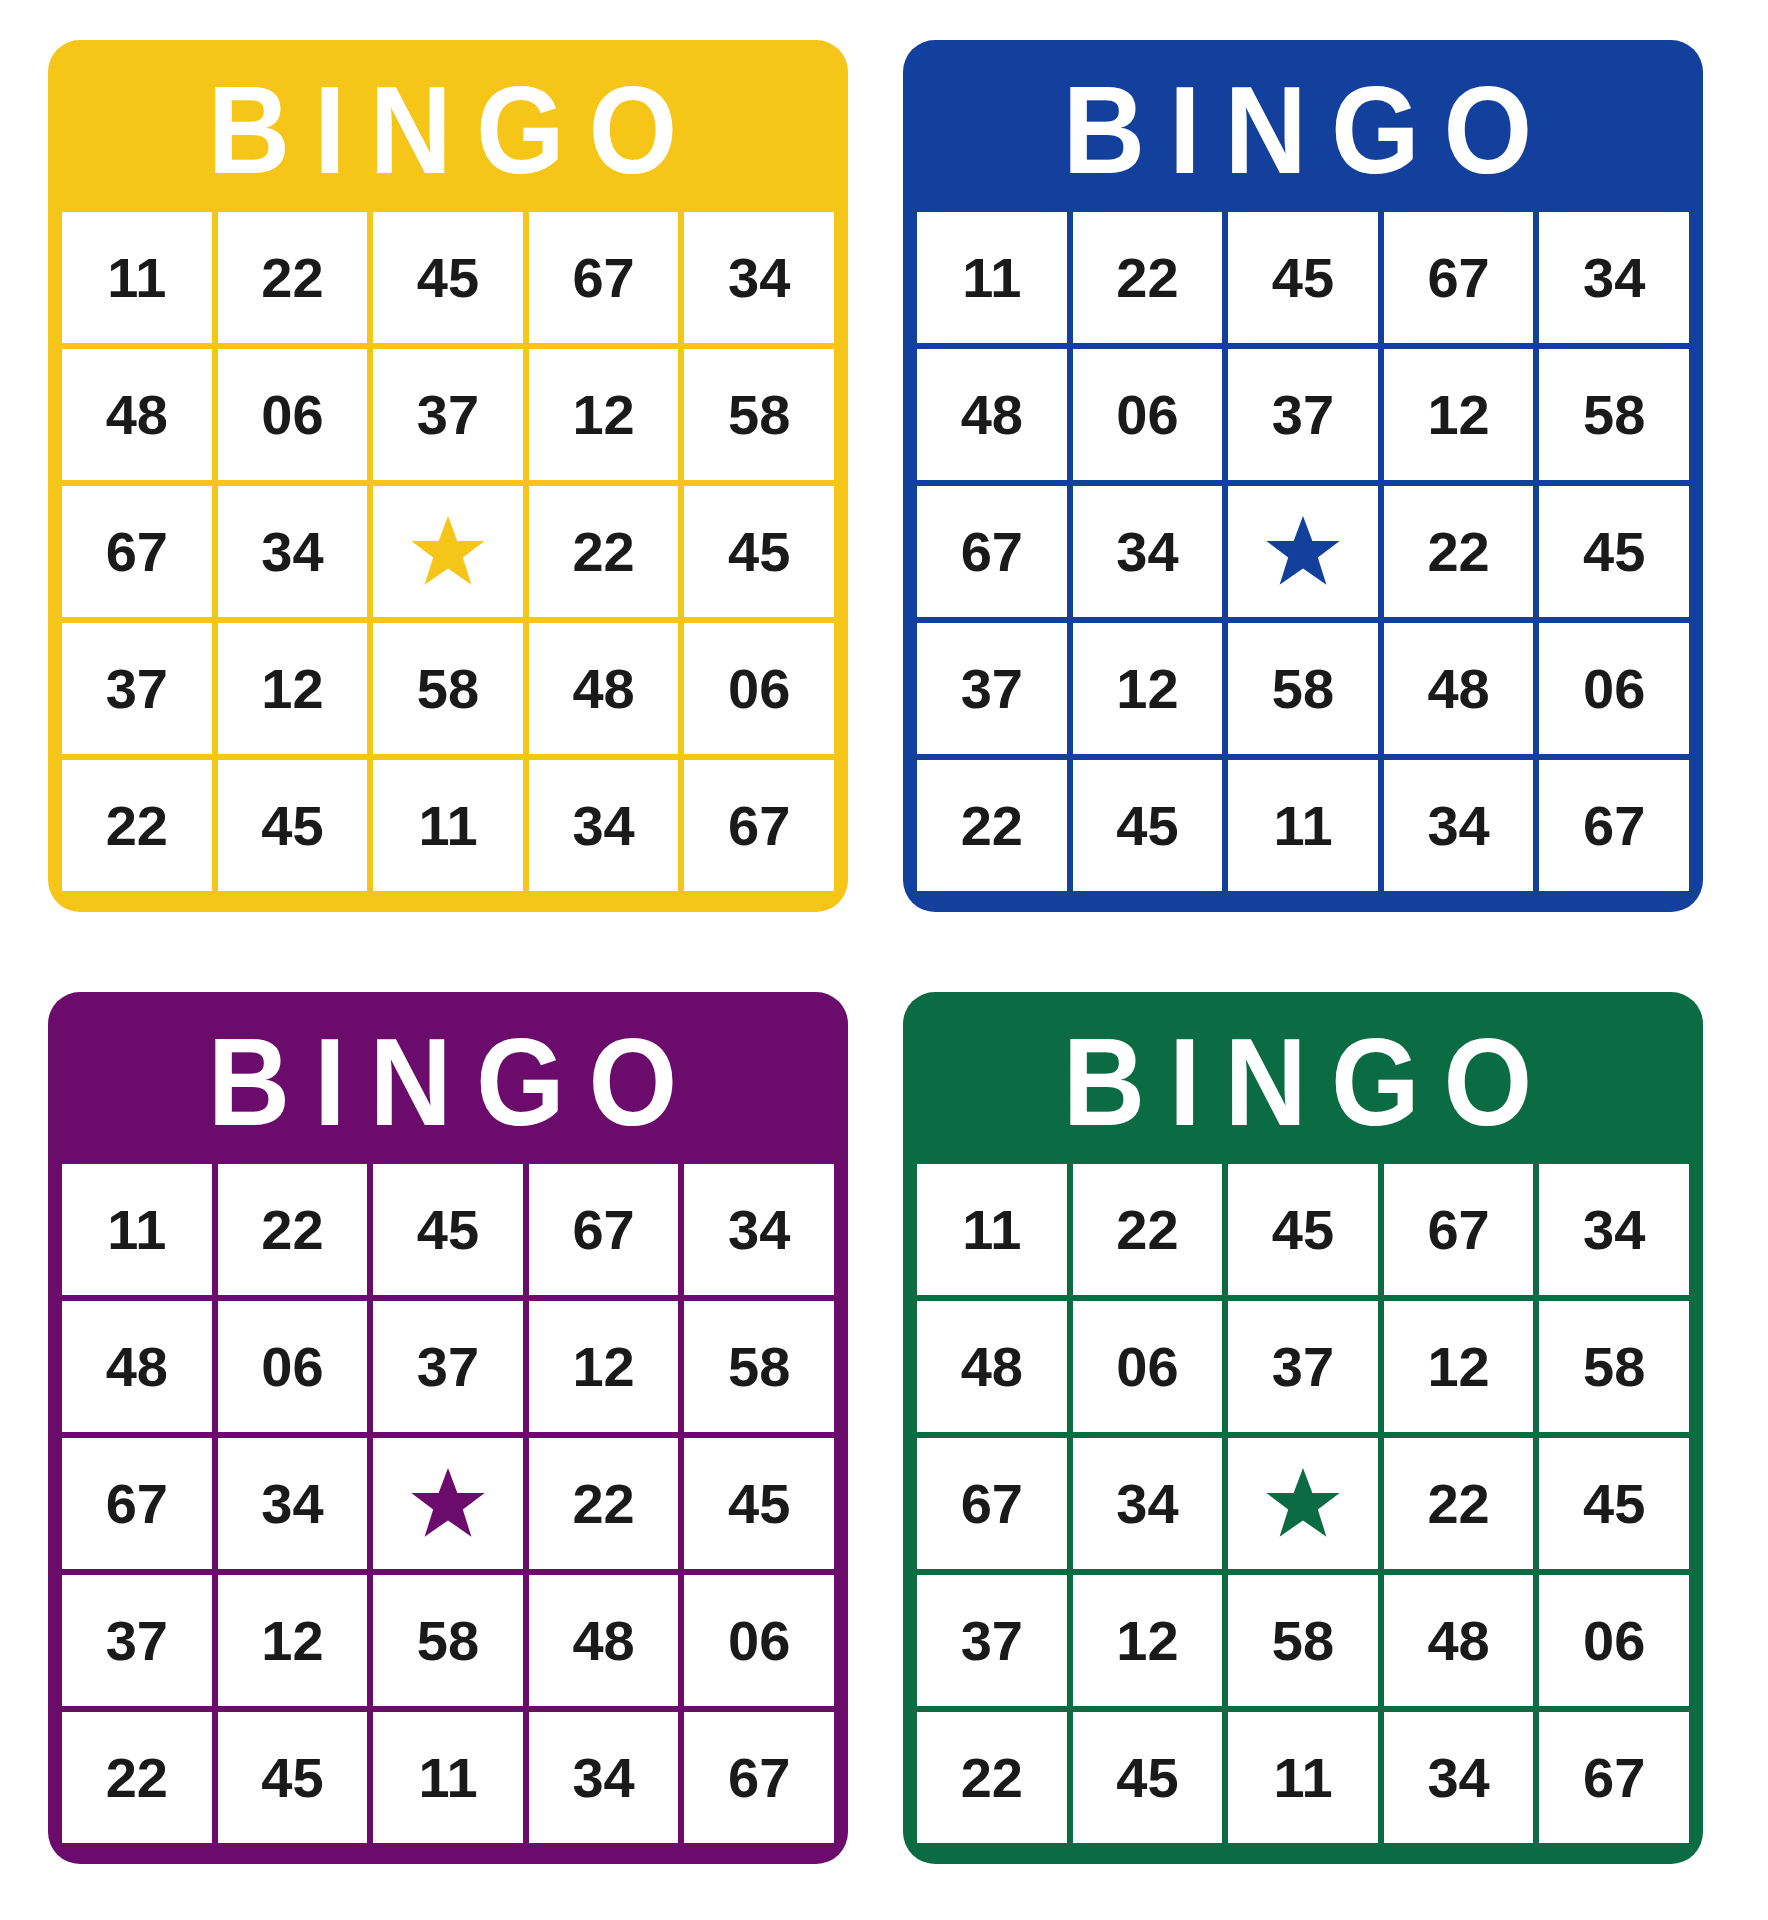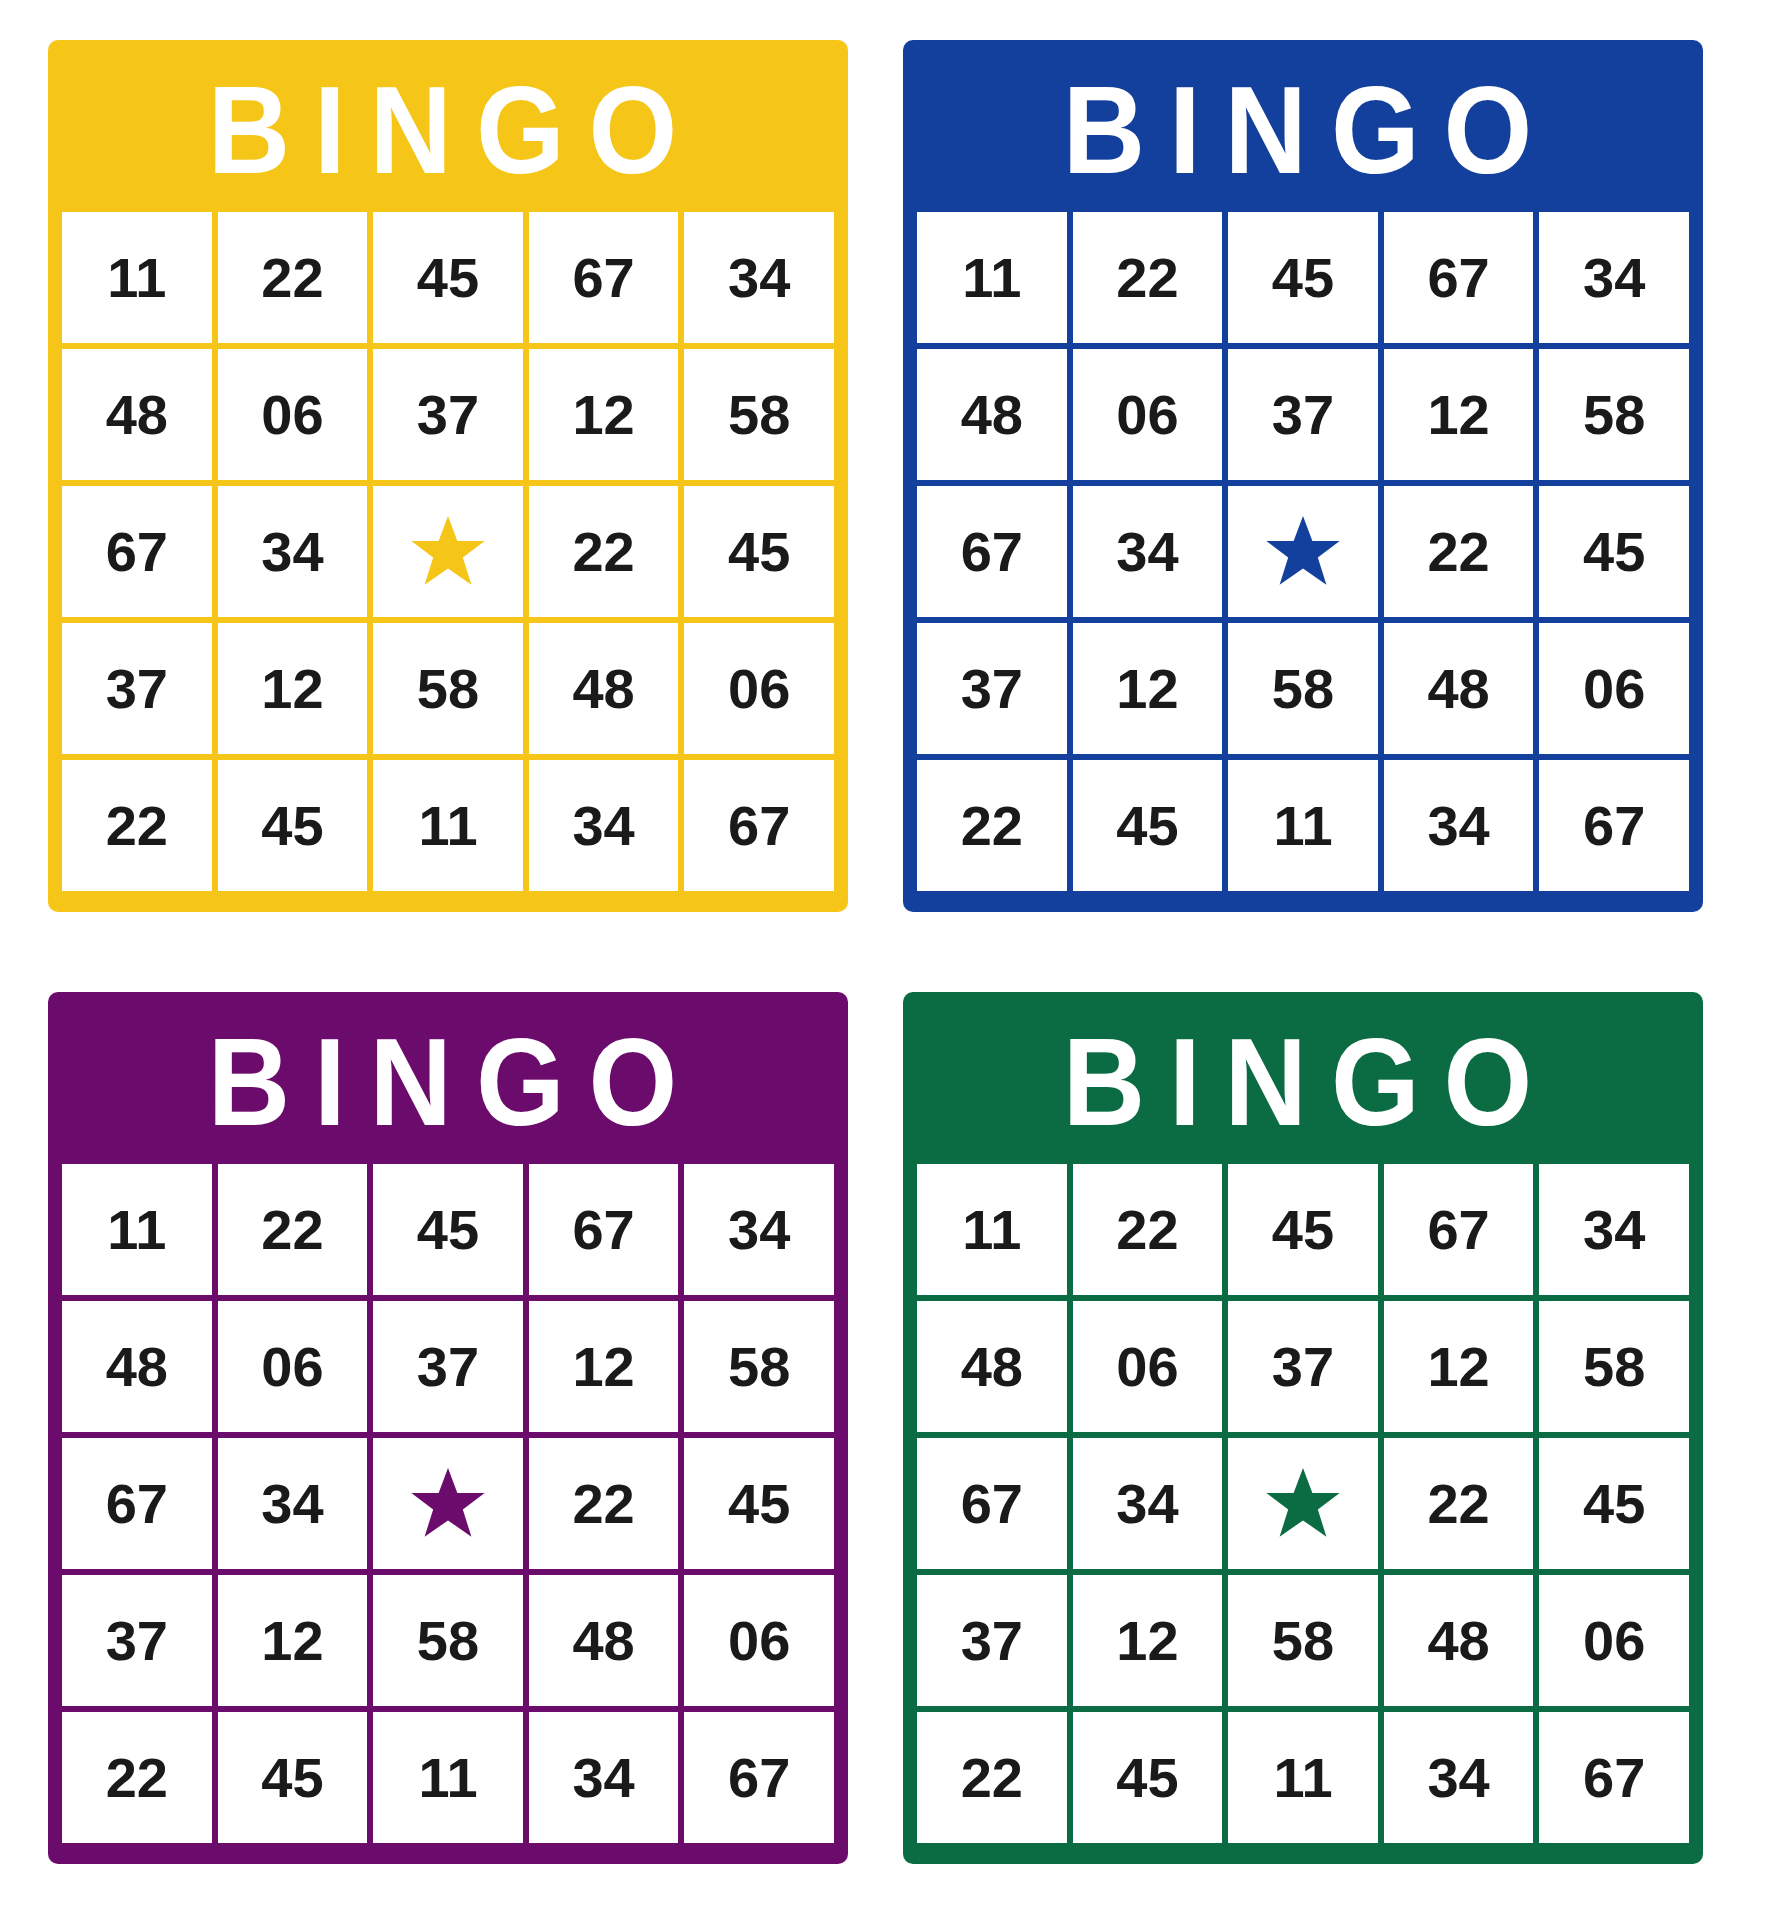--- a/index.html
+++ b/index.html
@@ -18,21 +18,21 @@
     height: 1920px;
     display: grid;
     grid-template-columns: 1fr 1fr;
     grid-template-rows: 1fr 1fr;
     column-gap: 38px;
     row-gap: 68px;
     padding: 40px 48px 44px 48px;
     box-sizing: border-box;
   }
   .card {
-    border-radius: 10px;
+    border-radius: 32px;
     box-sizing: border-box;
     padding: 0 0 21px 0;
     display: flex;
     flex-direction: column;
     width: 800px;
     height: 872px;
     overflow: hidden;
   }
   .card-title {
     color: #ffffff;

